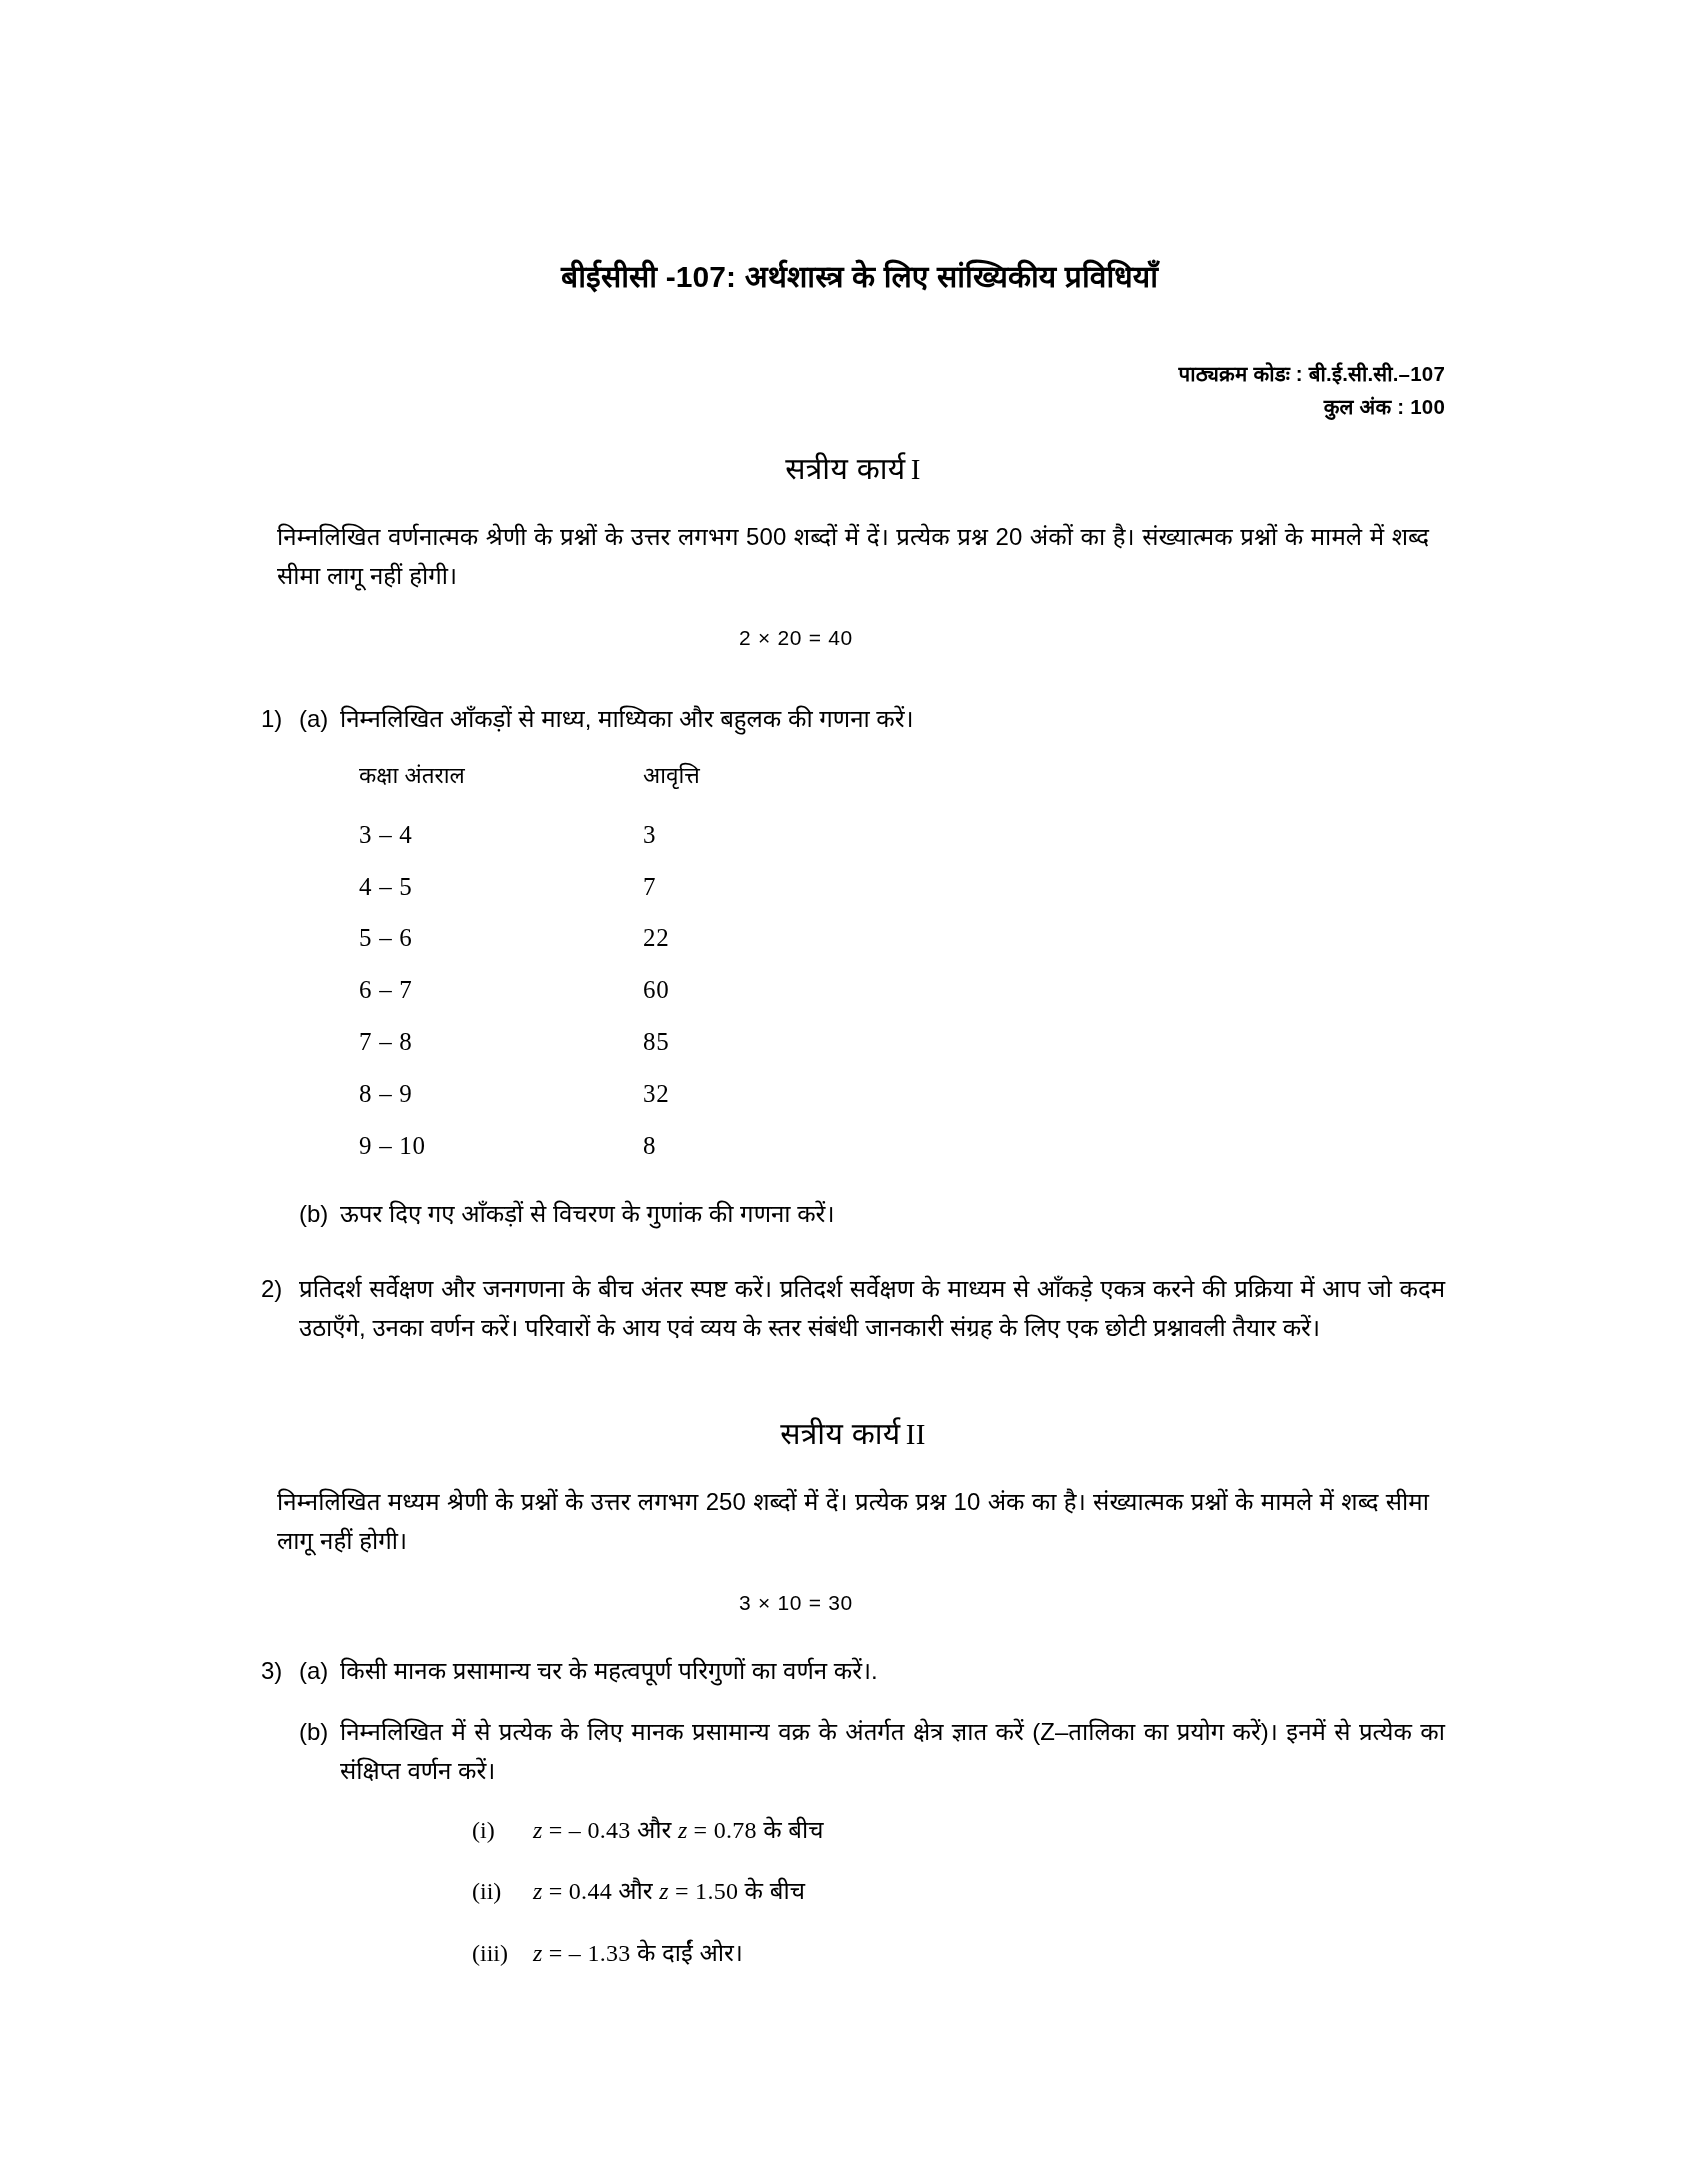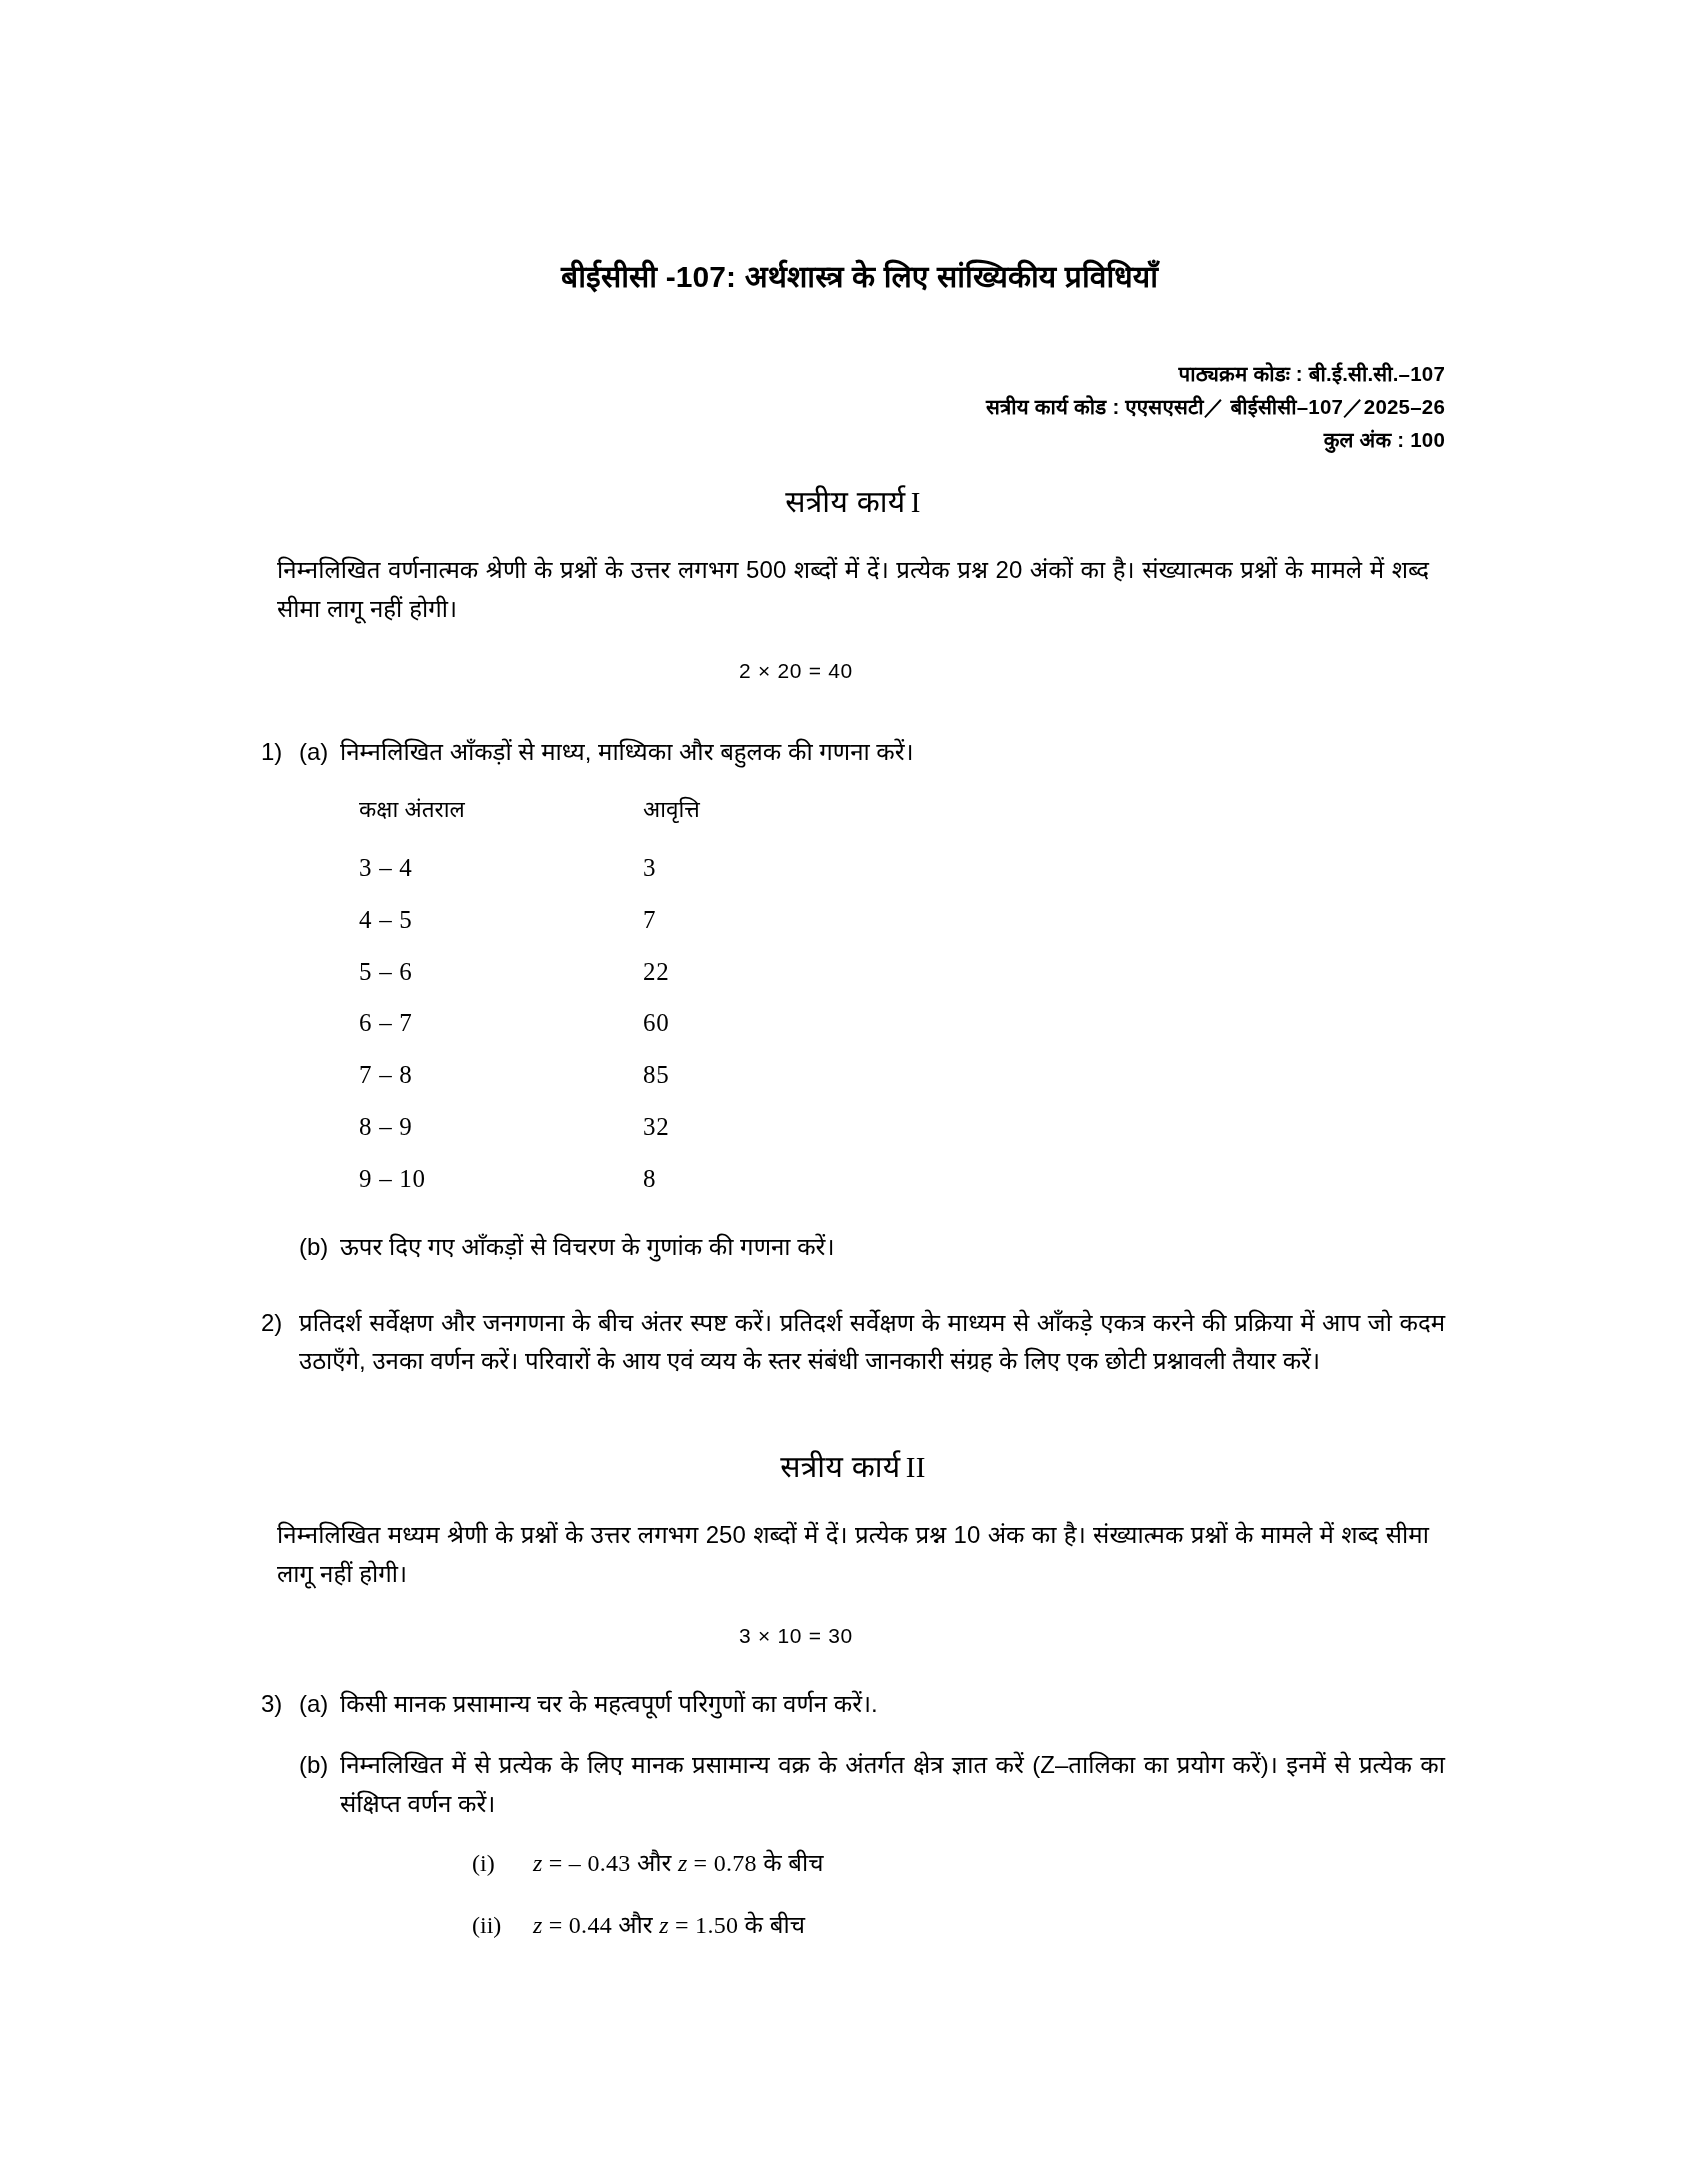--- a/index.html
+++ b/index.html
@@ -185,21 +185,20 @@
 </head>
 <body>
 
 <div class="page">
   <div class="content">
 
     <h1 class="doc-title">बीईसीसी -107: अर्थशास्त्र के लिए सांख्यिकीय प्रविधियाँ</h1>
 
     <div class="meta-block">
       <span class="meta-line">पाठ्यक्रम कोडः : बी.ई.सी.सी.–107</span>
-      <span class="meta-line">सत्रीय कार्य कोड : एएसएसटी／ बीईसीसी–107／2025–26</span>
       <span class="meta-line">कुल अंक : 100</span>
     </div>
 
     <div class="section-heading">
       <span>सत्रीय कार्य</span><span class="roman">I</span>
     </div>
 
     <p class="intro">निम्नलिखित वर्णनात्मक श्रेणी के प्रश्नों के उत्तर लगभग 500 शब्दों में दें। प्रत्येक प्रश्न 20 अंकों का है। संख्यात्मक प्रश्नों के मामले में शब्द सीमा लागू नहीं होगी।</p>
 
     <div class="marks">2 × 20 = 40</div>
@@ -302,20 +301,24 @@
           <div class="z-item">
             <div class="z-label">(i)</div>
             <div class="z-text"><span class="mathvar">z</span><span class="mathnum"> = – 0.43 </span><span>और </span><span class="mathvar">z</span><span class="mathnum"> = 0.78 </span><span>के बीच</span></div>
           </div>
 
           <div class="z-item">
             <div class="z-label">(ii)</div>
             <div class="z-text"><span class="mathvar">z</span><span class="mathnum"> =  0.44 </span><span>और </span><span class="mathvar">z</span><span class="mathnum"> = 1.50 </span><span>के बीच</span></div>
           </div>
 
+          <div class="z-item">
+            <div class="z-label">(iii)</div>
+            <div class="z-text"><span class="mathvar">z</span><span class="mathnum"> = – 1.33 </span><span></span><span class="mathvar"></span><span class="mathnum"></span><span>के दाईं ओर।</span></div>
+          </div>
         </div>
 
       </div>
     </div>
 
   </div>
 </div>
 
 
 </body></html>

